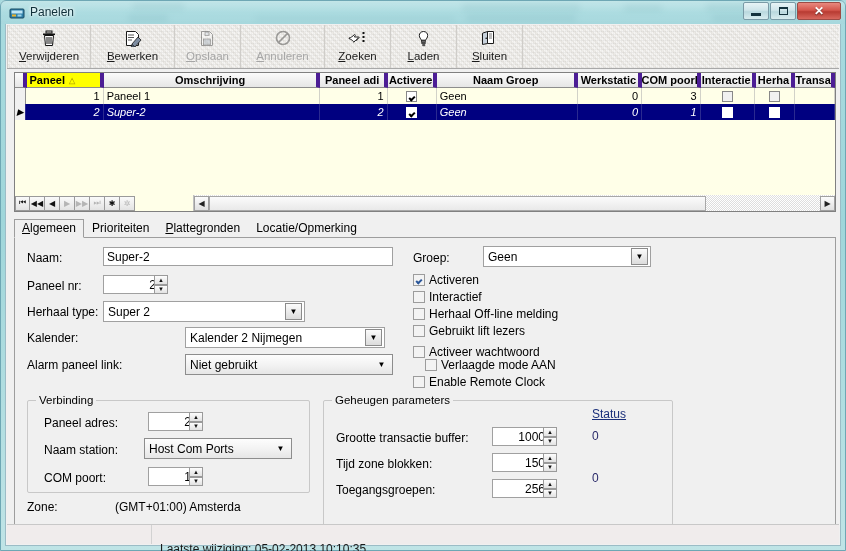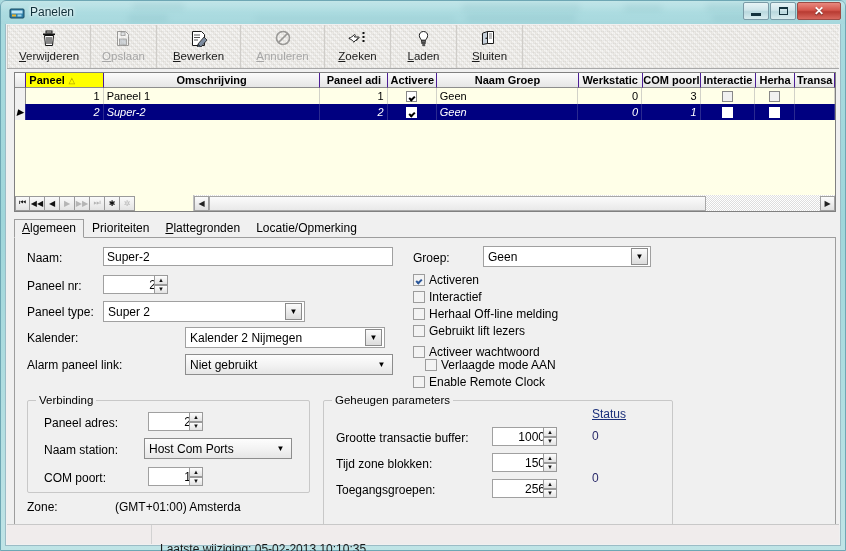--- a/index.html
+++ b/index.html
@@ -102,21 +102,21 @@
 
   
   .grid-wrap {
     position:absolute; left: 8px; top: 48px; width: 822px; height: 140px;
     border: 1px solid #808080;
     background: #ffffe8;
     overflow: hidden;
   }
   .grid-head { display: flex; height: 15px; background:#f0f0f0; }
   .gh {
-    border-right: 1px solid #4c1d95;
+    border-right: 4px solid #4c1d95;
     border-bottom: 1px solid #8d8d8d;
     background: linear-gradient(180deg,#fbfbfb,#e6e6e6);
     font-size: 11px; font-weight: bold; color:#000;
     display:flex; align-items:center; justify-content:center;
     overflow:hidden; white-space:nowrap;
   }
   .gh.sorted { background: #ffff00; justify-content:flex-start; padding-left:3px; gap:4px; }
   .gh.idx { width: 12px; }
   .gh .sortmark { font-size: 8px; color:#bfb000; }
   .grow { display:flex; height: 16px; align-items: stretch; }
@@ -308,41 +308,41 @@
           <svg width="16" height="17" viewBox="0 0 16 17">
             <rect x="5" y="1" width="6" height="2" fill="none" stroke="#111"></rect>
             <rect x="2" y="3.5" width="12" height="1.6" fill="#111"></rect>
             <path d="M3.5 5.5h9l-1 10h-7z" fill="#fff" stroke="#111"></path>
             <path d="M6 7v7M8 7v7M10 7v7" stroke="#111" stroke-width="1"></path>
           </svg>
         </span>
         <span class="tlabel"><u>V</u>erwijderen</span>
       </div>
 
-      <div class="tbtn disabled">
-        <span class="ticon">
-          <svg width="17" height="17" viewBox="0 0 17 17">
-            <path d="M2.5 1.5h8l3 3v11h-11z" fill="#ffffff" stroke="#1a1a1a"></path>
-            <rect x="4.5" y="9" width="7" height="6" fill="#9aa7b5" stroke="#1a1a1a" stroke-width=".8"></rect>
-            <rect x="6" y="2" width="4" height="3.5" fill="#cfd8e2" stroke="#1a1a1a" stroke-width=".8"></rect>
-          </svg>
-        </span>
-        <span class="tlabel"><u>O</u>pslaan</span>
-      </div>
-
       <div class="tbtn wide">
         <span class="ticon">
           <svg width="18" height="17" viewBox="0 0 18 17">
             <path d="M2.5 1.5h9l3 3v11h-12z" fill="#ffffff" stroke="#1a1a1a"></path>
             <path d="M4 5h6M4 7.5h6M4 10h4" stroke="#555" stroke-width="1"></path>
             <path d="M8 14 L14 7 L17 10 L11 17 Z" fill="#7d8ca0" stroke="#1a1a1a" stroke-width=".8"></path>
             <path d="M8 14l-1 4 4-1" fill="#4a5664" stroke="#111" stroke-width=".7"></path>
           </svg>
         </span>
         <span class="tlabel"><u>B</u>ewerken</span>
+      </div>
+
+      <div class="tbtn disabled">
+        <span class="ticon">
+          <svg width="17" height="17" viewBox="0 0 17 17">
+            <path d="M2.5 1.5h8l3 3v11h-11z" fill="#ffffff" stroke="#1a1a1a"></path>
+            <rect x="4.5" y="9" width="7" height="6" fill="#9aa7b5" stroke="#1a1a1a" stroke-width=".8"></rect>
+            <rect x="6" y="2" width="4" height="3.5" fill="#cfd8e2" stroke="#1a1a1a" stroke-width=".8"></rect>
+          </svg>
+        </span>
+        <span class="tlabel"><u>O</u>pslaan</span>
       </div>
 
       <div class="tbtn wide disabled">
         <span class="ticon">
           <svg width="16" height="16" viewBox="0 0 16 16">
             <circle cx="8" cy="8" r="6.5" fill="none" stroke="#1a1a1a" stroke-width="1.6"></circle>
             <line x1="3.6" y1="12.4" x2="12.4" y2="3.6" stroke="#1a1a1a" stroke-width="1.6"></line>
           </svg>
         </span>
         <span class="tlabel"><u>A</u>nnuleren</span>
@@ -477,21 +477,21 @@
       <span class="lbl" style="left:12px; top:13px;">Naam:</span>
       <div class="txt" style="left:88px; top:9px; width:290px;">Super-2</div>
 
       <span class="lbl" style="left:12px; top:41px;">Paneel nr:</span>
       <div class="txt num" style="left:88px; top:37px; width:58px;">2</div>
       <div class="spin" style="left:139px; top:37px;">
         <div class="sb">▲</div>
         <div class="sb">▼</div>
       </div>
 
-      <span class="lbl" style="left:12px; top:67px;">Paneel type:</span>
+      <span class="lbl" style="left:12px; top:67px;">Herhaal type:</span>
       <div class="combo" style="left:88px; top:63px; width:202px;">
         <span class="cval">Super 2</span>
         <span class="carrow">▼</span>
       </div>
 
       <span class="lbl" style="left:12px; top:93px;">Kalender:</span>
       <div class="combo" style="left:170px; top:89px; width:200px;">
         <span class="cval">Kalender 2 Nijmegen</span>
         <span class="carrow">▼</span>
       </div>

